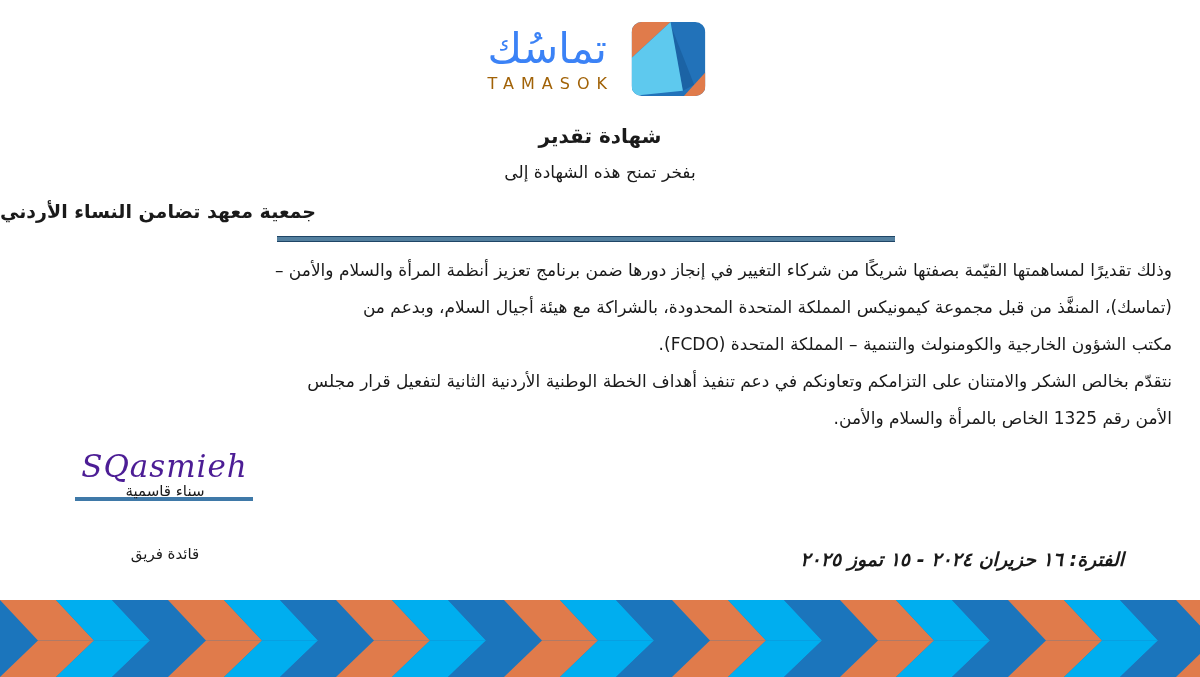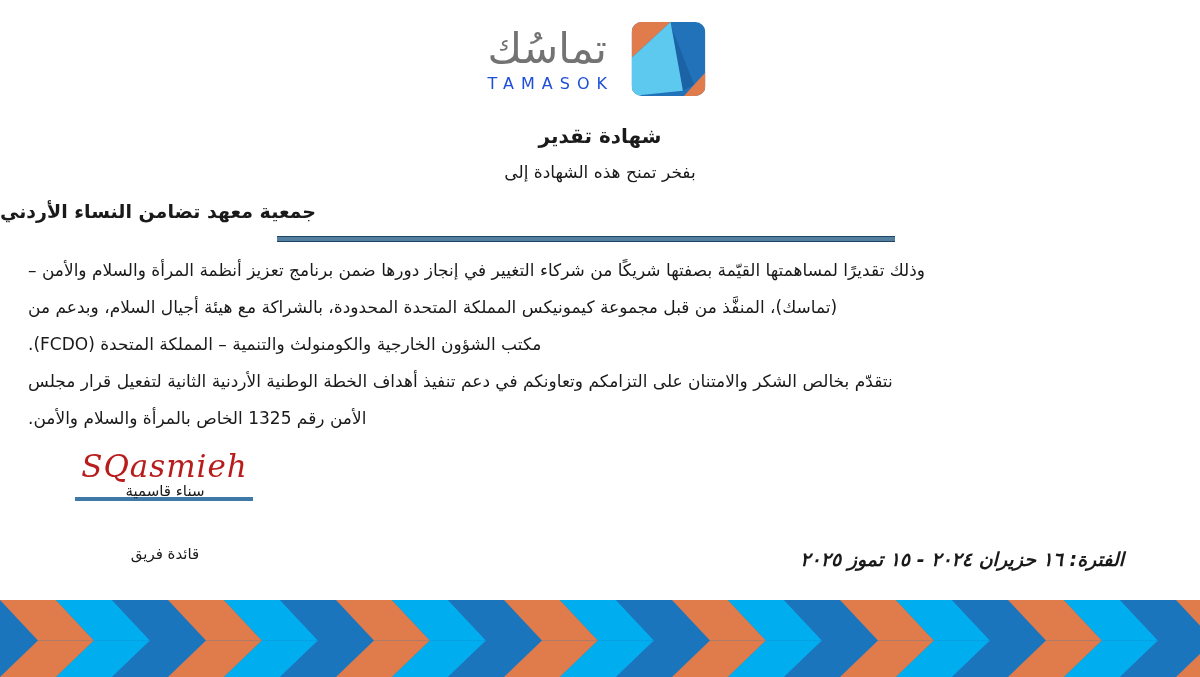--- a/index.html
+++ b/index.html
@@ -22,28 +22,28 @@
     left: 50%;
     transform: translateX(-53%);
     display: flex;
     align-items: center;
     gap: 18px;
   }
   .wordmark { display: flex; flex-direction: column; align-items: center; }
   .wordmark-ar {
     font-size: 42px;
     line-height: 46px;
-    color: #737373;
+    color: #3b82f6;
     font-weight: 500;
     direction: rtl;
   }
   .wordmark-en {
     font-size: 16px;
     letter-spacing: 7px;
-    color: #1d4ed8;
+    color: #a16207;
     margin-top: 2px;
     padding-left: 7px; 
   }
   .logo-icon { width: 74px; height: 74px; display: block; }
 
   
   .cert-title {
     position: absolute;
     top: 124px; left: 0; right: 0;
     text-align: center;
@@ -78,37 +78,37 @@
       #1f4566 78%, #1f4566 100%);
   }
 
   
   .cert-body {
     position: absolute;
     top: 252px;
     left: 28px;
     right: 28px;
     direction: rtl;
-    text-align: left;
+    text-align: right;
     font-size: 17px;
   }
   .cert-body .line { line-height: 37px; white-space: nowrap; }
 
   
   .sig-script {
     position: absolute;
     top: 448px;
     left: 72px;
     width: 185px;
     text-align: center;
     font-family: "DejaVu Serif", serif;
     font-style: italic;
     font-size: 31px;
     letter-spacing: 1px;
-    color: #b91c1c;
+    color: #4c1d95;
   }
   .sig-rule {
     position: absolute;
     top: 497px;
     left: 75px;
     width: 178px;
     height: 4px;
     background: #3f79a8;
   }
   .sig-name, .sig-role {

